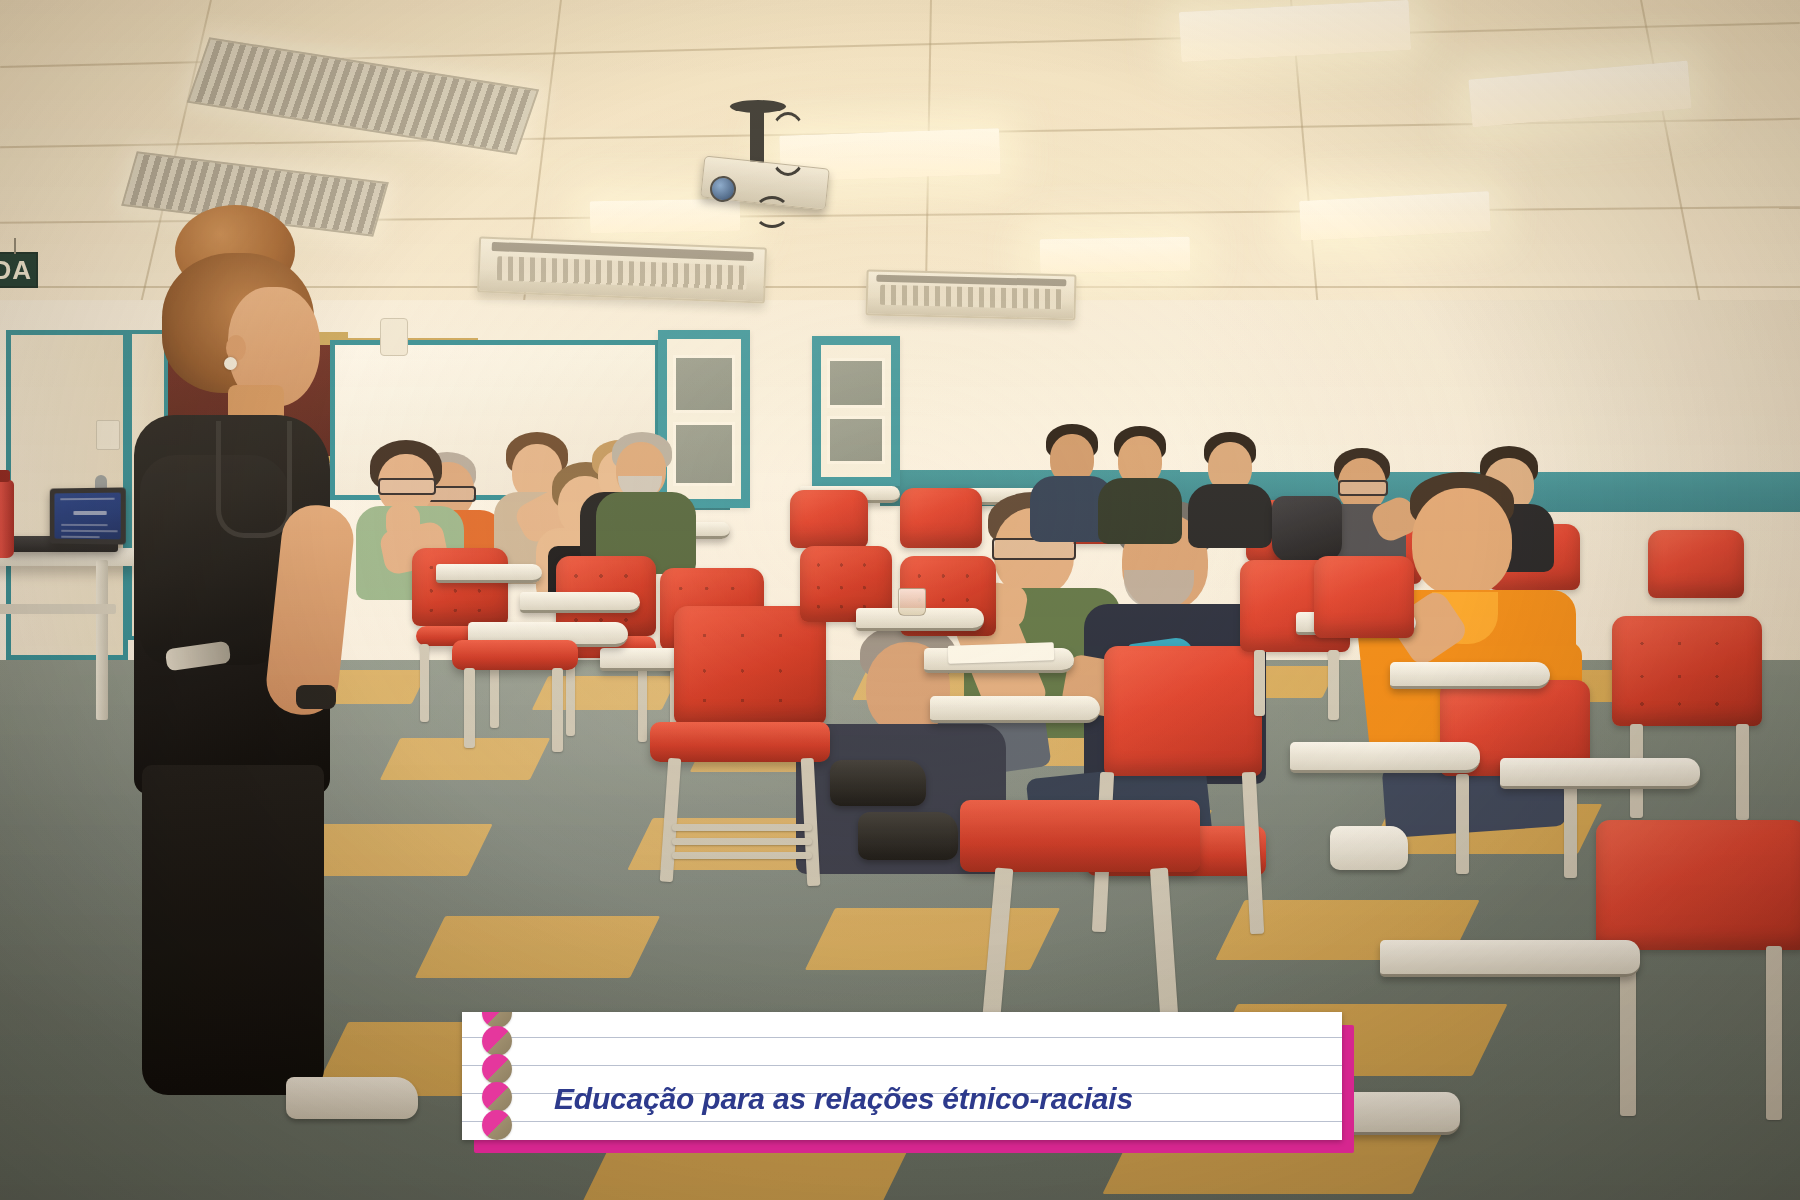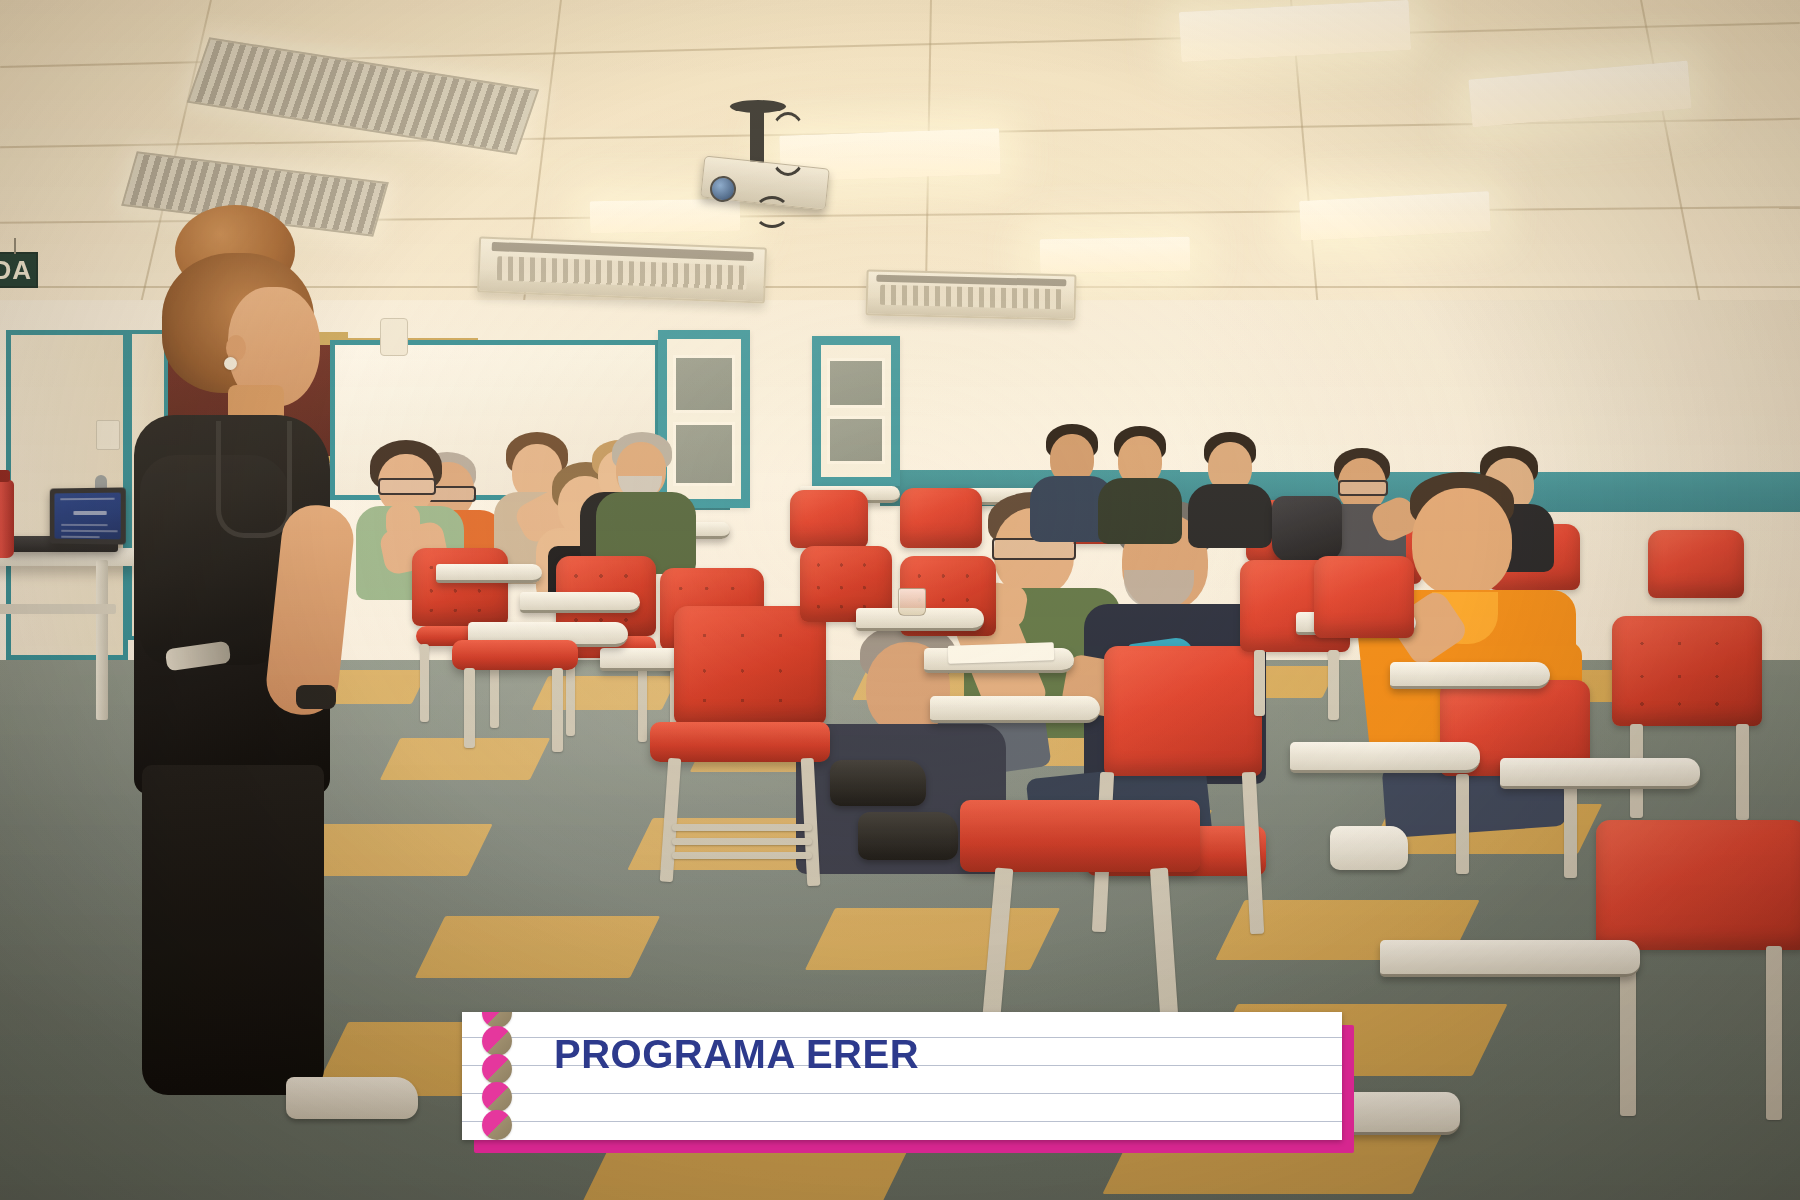--- a/index.html
+++ b/index.html
@@ -718,17 +718,17 @@
     <div class="brule" style="top:53px;"></div>
     <div class="brule" style="top:81px;"></div>
     <div class="brule" style="top:109px;"></div>
 
     <div class="bdot" style="top:-14px;"></div>
     <div class="bdot" style="top:14px;"></div>
     <div class="bdot" style="top:42px;"></div>
     <div class="bdot" style="top:70px;"></div>
     <div class="bdot" style="top:98px;"></div>
 
-    <div id="banner-title">PROGRAMA ERER</div>
+    <div id="banner-sub">Educação para as relações étnico-raciais</div>
 
   </div>
 
 </div>
 
 </body></html>

